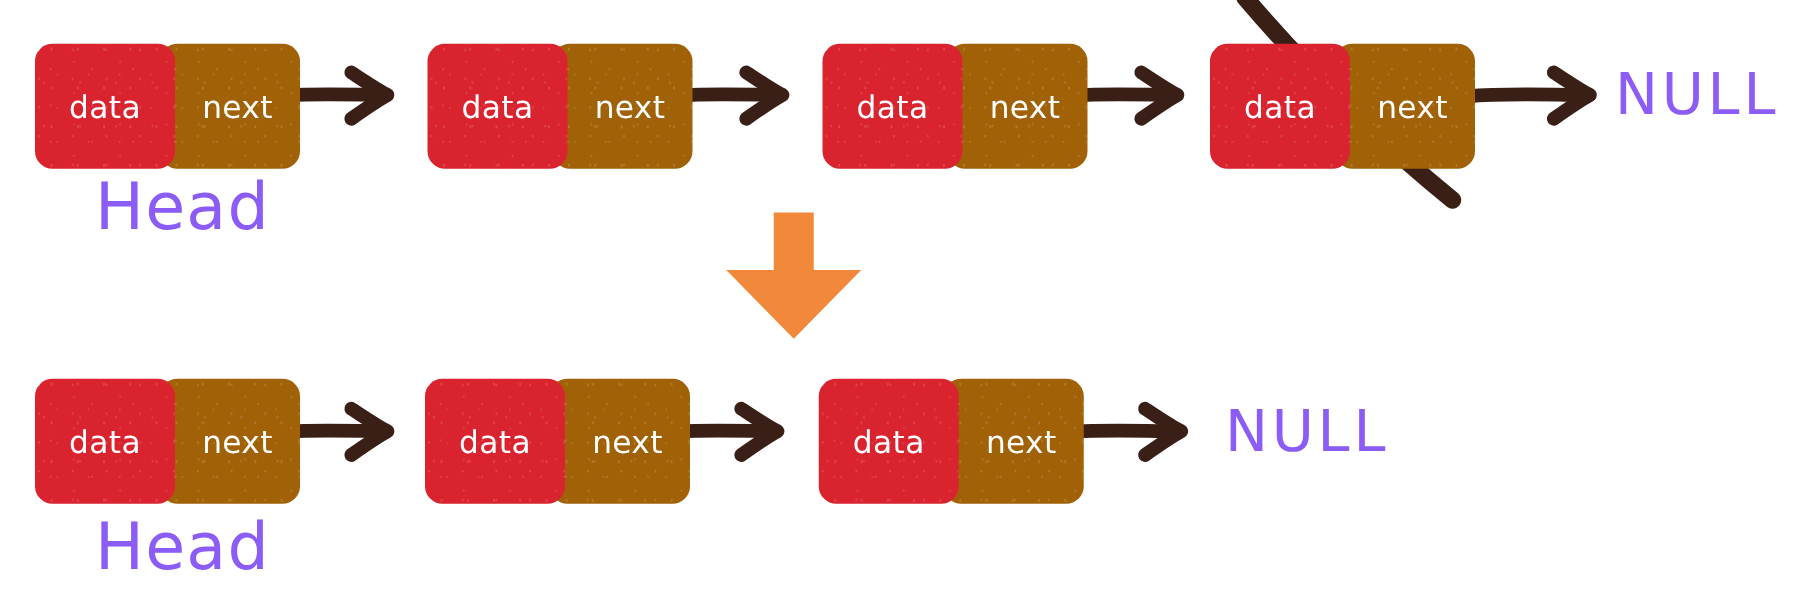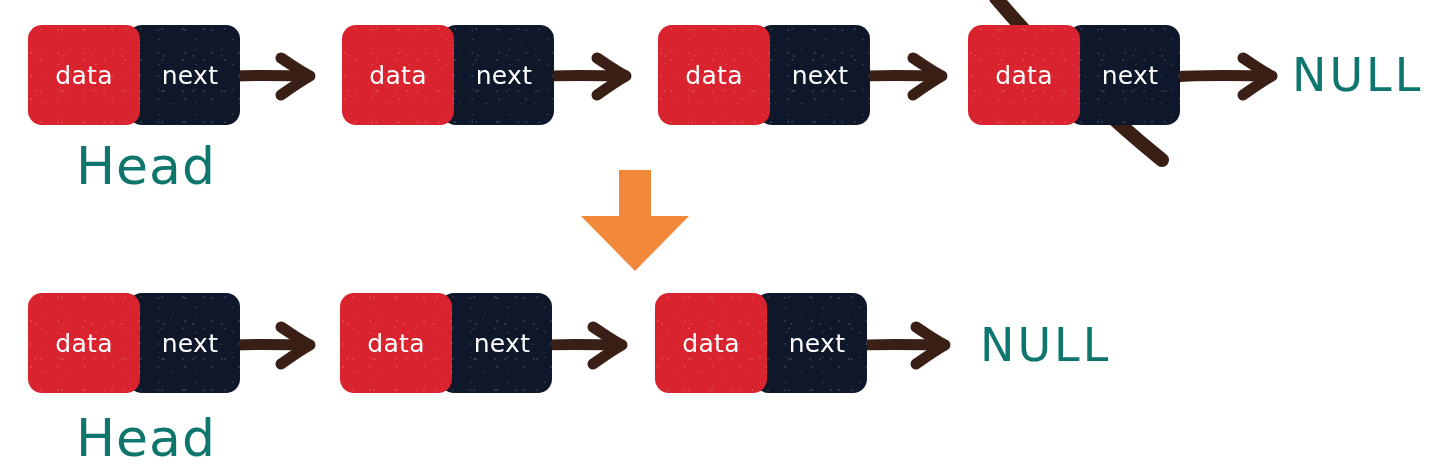--- a/index.html
+++ b/index.html
@@ -17,40 +17,41 @@
 
   .canvas {
     position: absolute;
     inset: 0;
   }
 
   
   .node {
     position: absolute;
     height: 84px;
+    margin-top: 10px;
   }
   .node .cell {
     position: absolute;
     top: 0;
     height: 100px;
     border-radius: 14px;
     display: flex;
     align-items: center;
     justify-content: center;
   }
   .node .cell-data {
     left: 0;
     width: 112px;
     background: #D9232E;
     z-index: 2;
   }
   .node .cell-next {
     left: 100px;
     width: 112px;
-    background: #0f172a;
+    background: #a16207;
     z-index: 1;
   }
   .node .cell-label {
     color: #ffffff;
     font-family: "DejaVu Sans", sans-serif;
     font-size: 25px;
     font-weight: 400;
     letter-spacing: 0.3px;
     line-height: 1;
     user-select: none;
@@ -80,21 +81,21 @@
   
   .arrow {
     position: absolute;
     height: 46px;
   }
   .arrow svg { display: block; overflow: visible; }
 
   
   .handwritten {
     position: absolute;
-    color: #0f766e;
+    color: #8b5cf6;
     font-family: "DejaVu Sans", sans-serif;
     font-weight: 400;
     line-height: 1;
     white-space: nowrap;
     user-select: none;
   }
   .label-head { font-size: 52px; letter-spacing: 1px; }
   .label-null { font-size: 46px; letter-spacing: 3px; }
 
   

